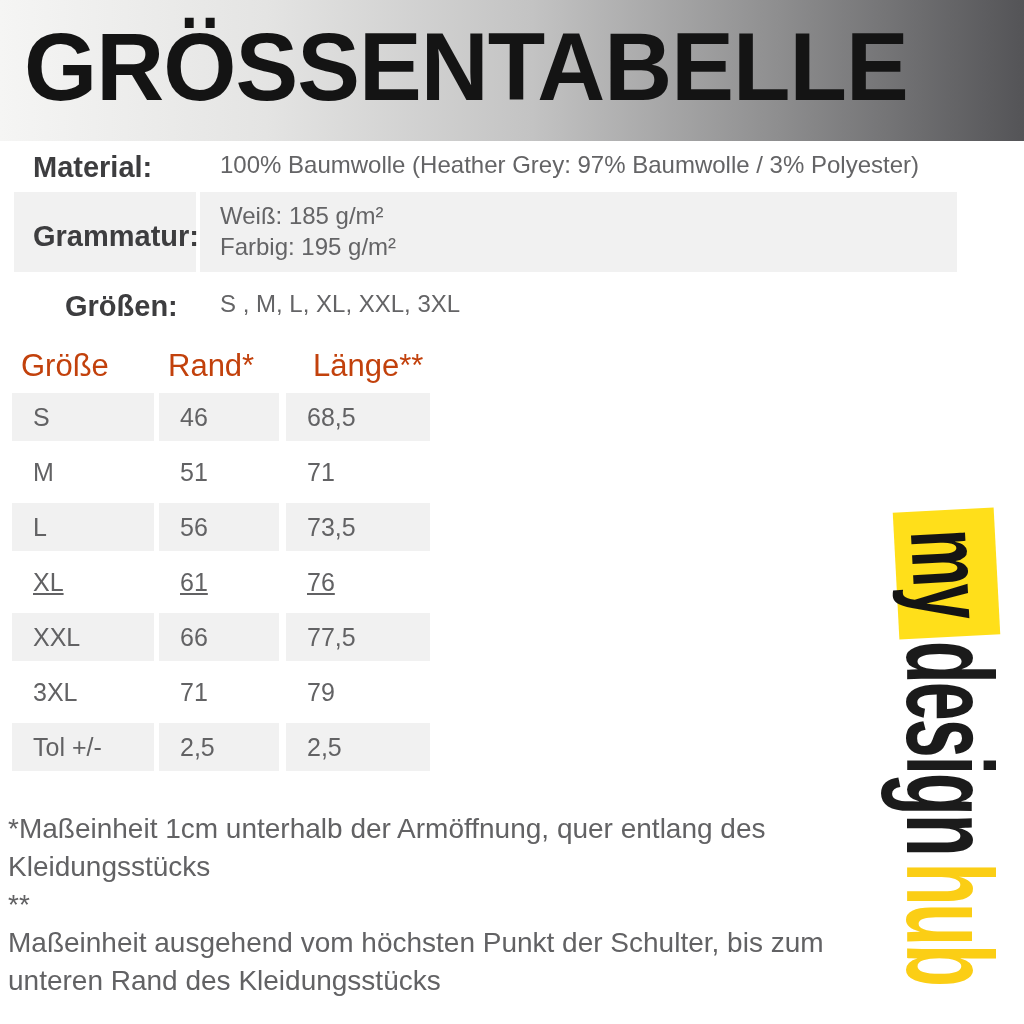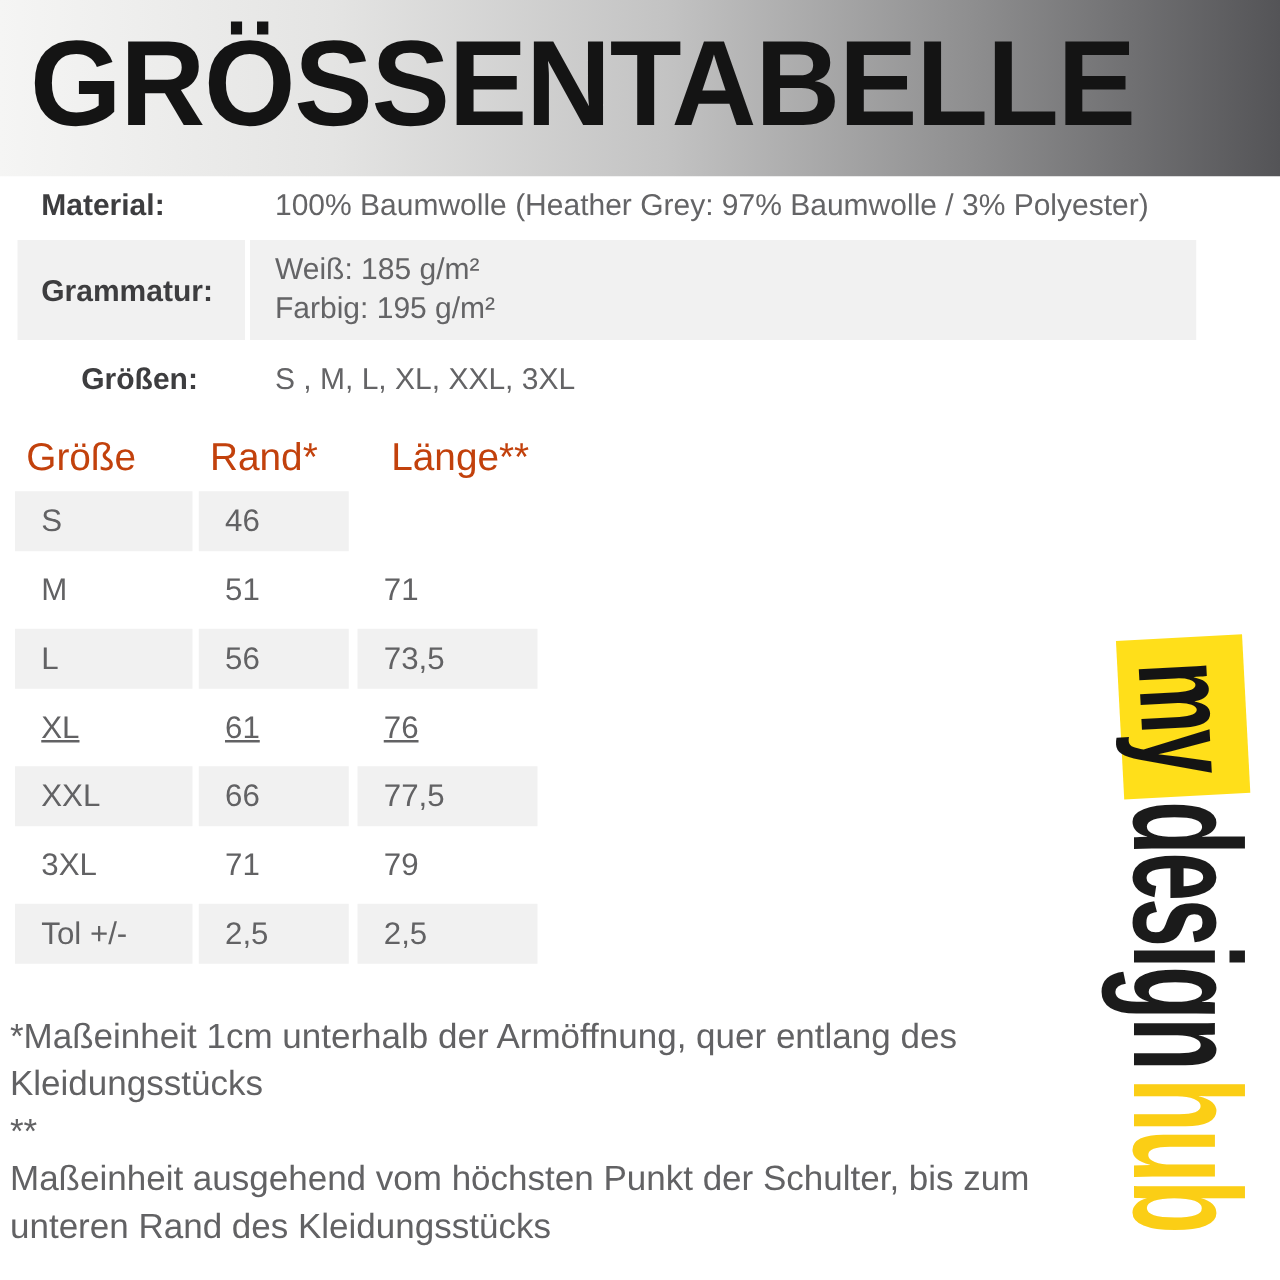--- a/index.html
+++ b/index.html
@@ -30,21 +30,21 @@
     white-space: nowrap;
     margin-left: 24px;
     transform: scaleX(0.97) translateY(-4px);
     transform-origin: left center;
   }
 
   
   .spec-label {
     position: absolute;
     left: 33px;
-    font-size: 24px;
+    font-size: 29px;
     font-weight: bold;
     color: #3d3d3f;
   }
   .spec-value {
     position: absolute;
     left: 220px;
     font-size: 24px;
     color: #646466;
     text-align: right;
   }
@@ -147,20 +147,21 @@
 
   <div class="st-header">
     <div class="h1">Größe</div>
     <div class="h2">Rand*</div>
     <div class="h3">Länge**</div>
   </div>
 
   <div class="st-row striped" style="top:393px;">
     <div class="st-cell c1">S</div>
     <div class="st-cell c2">46</div>
+    <div class="st-cell c3">68,5</div>
   </div>
   <div class="st-row" style="top:448px;">
     <div class="st-cell c1">M</div>
     <div class="st-cell c2">51</div>
     <div class="st-cell c3">71</div>
   </div>
   <div class="st-row striped" style="top:503px;">
     <div class="st-cell c1">L</div>
     <div class="st-cell c2">56</div>
     <div class="st-cell c3">73,5</div>

